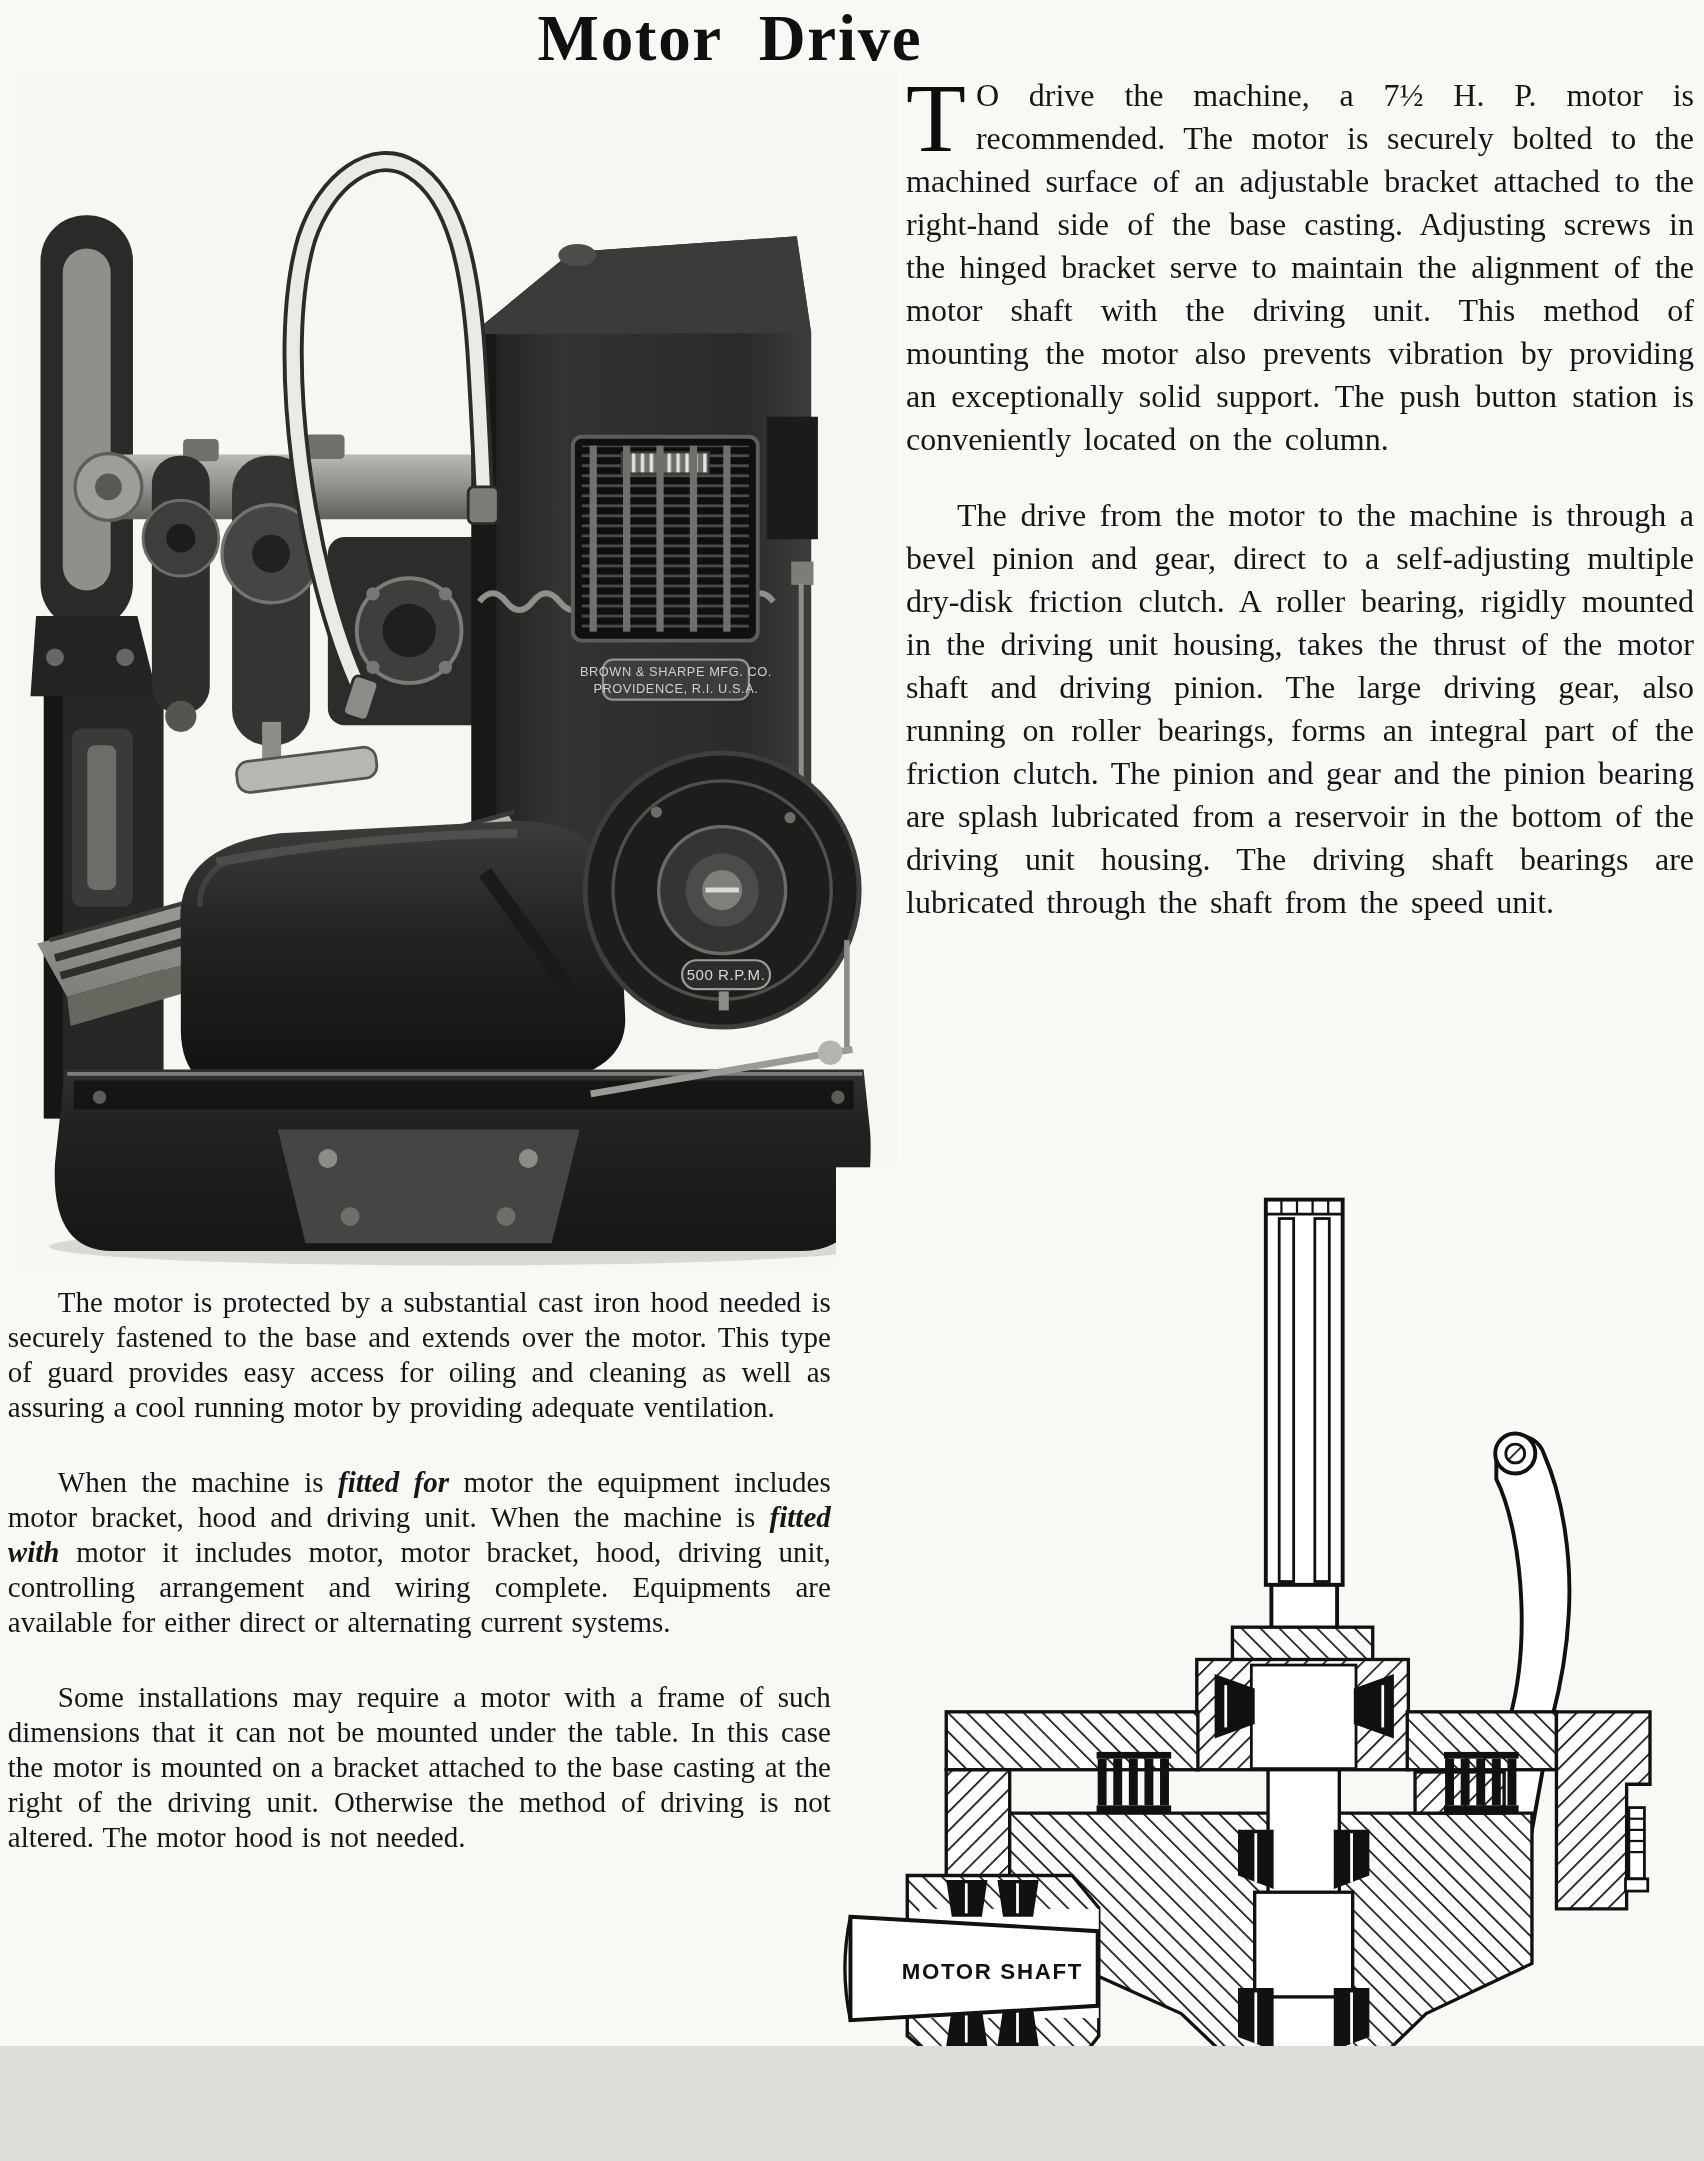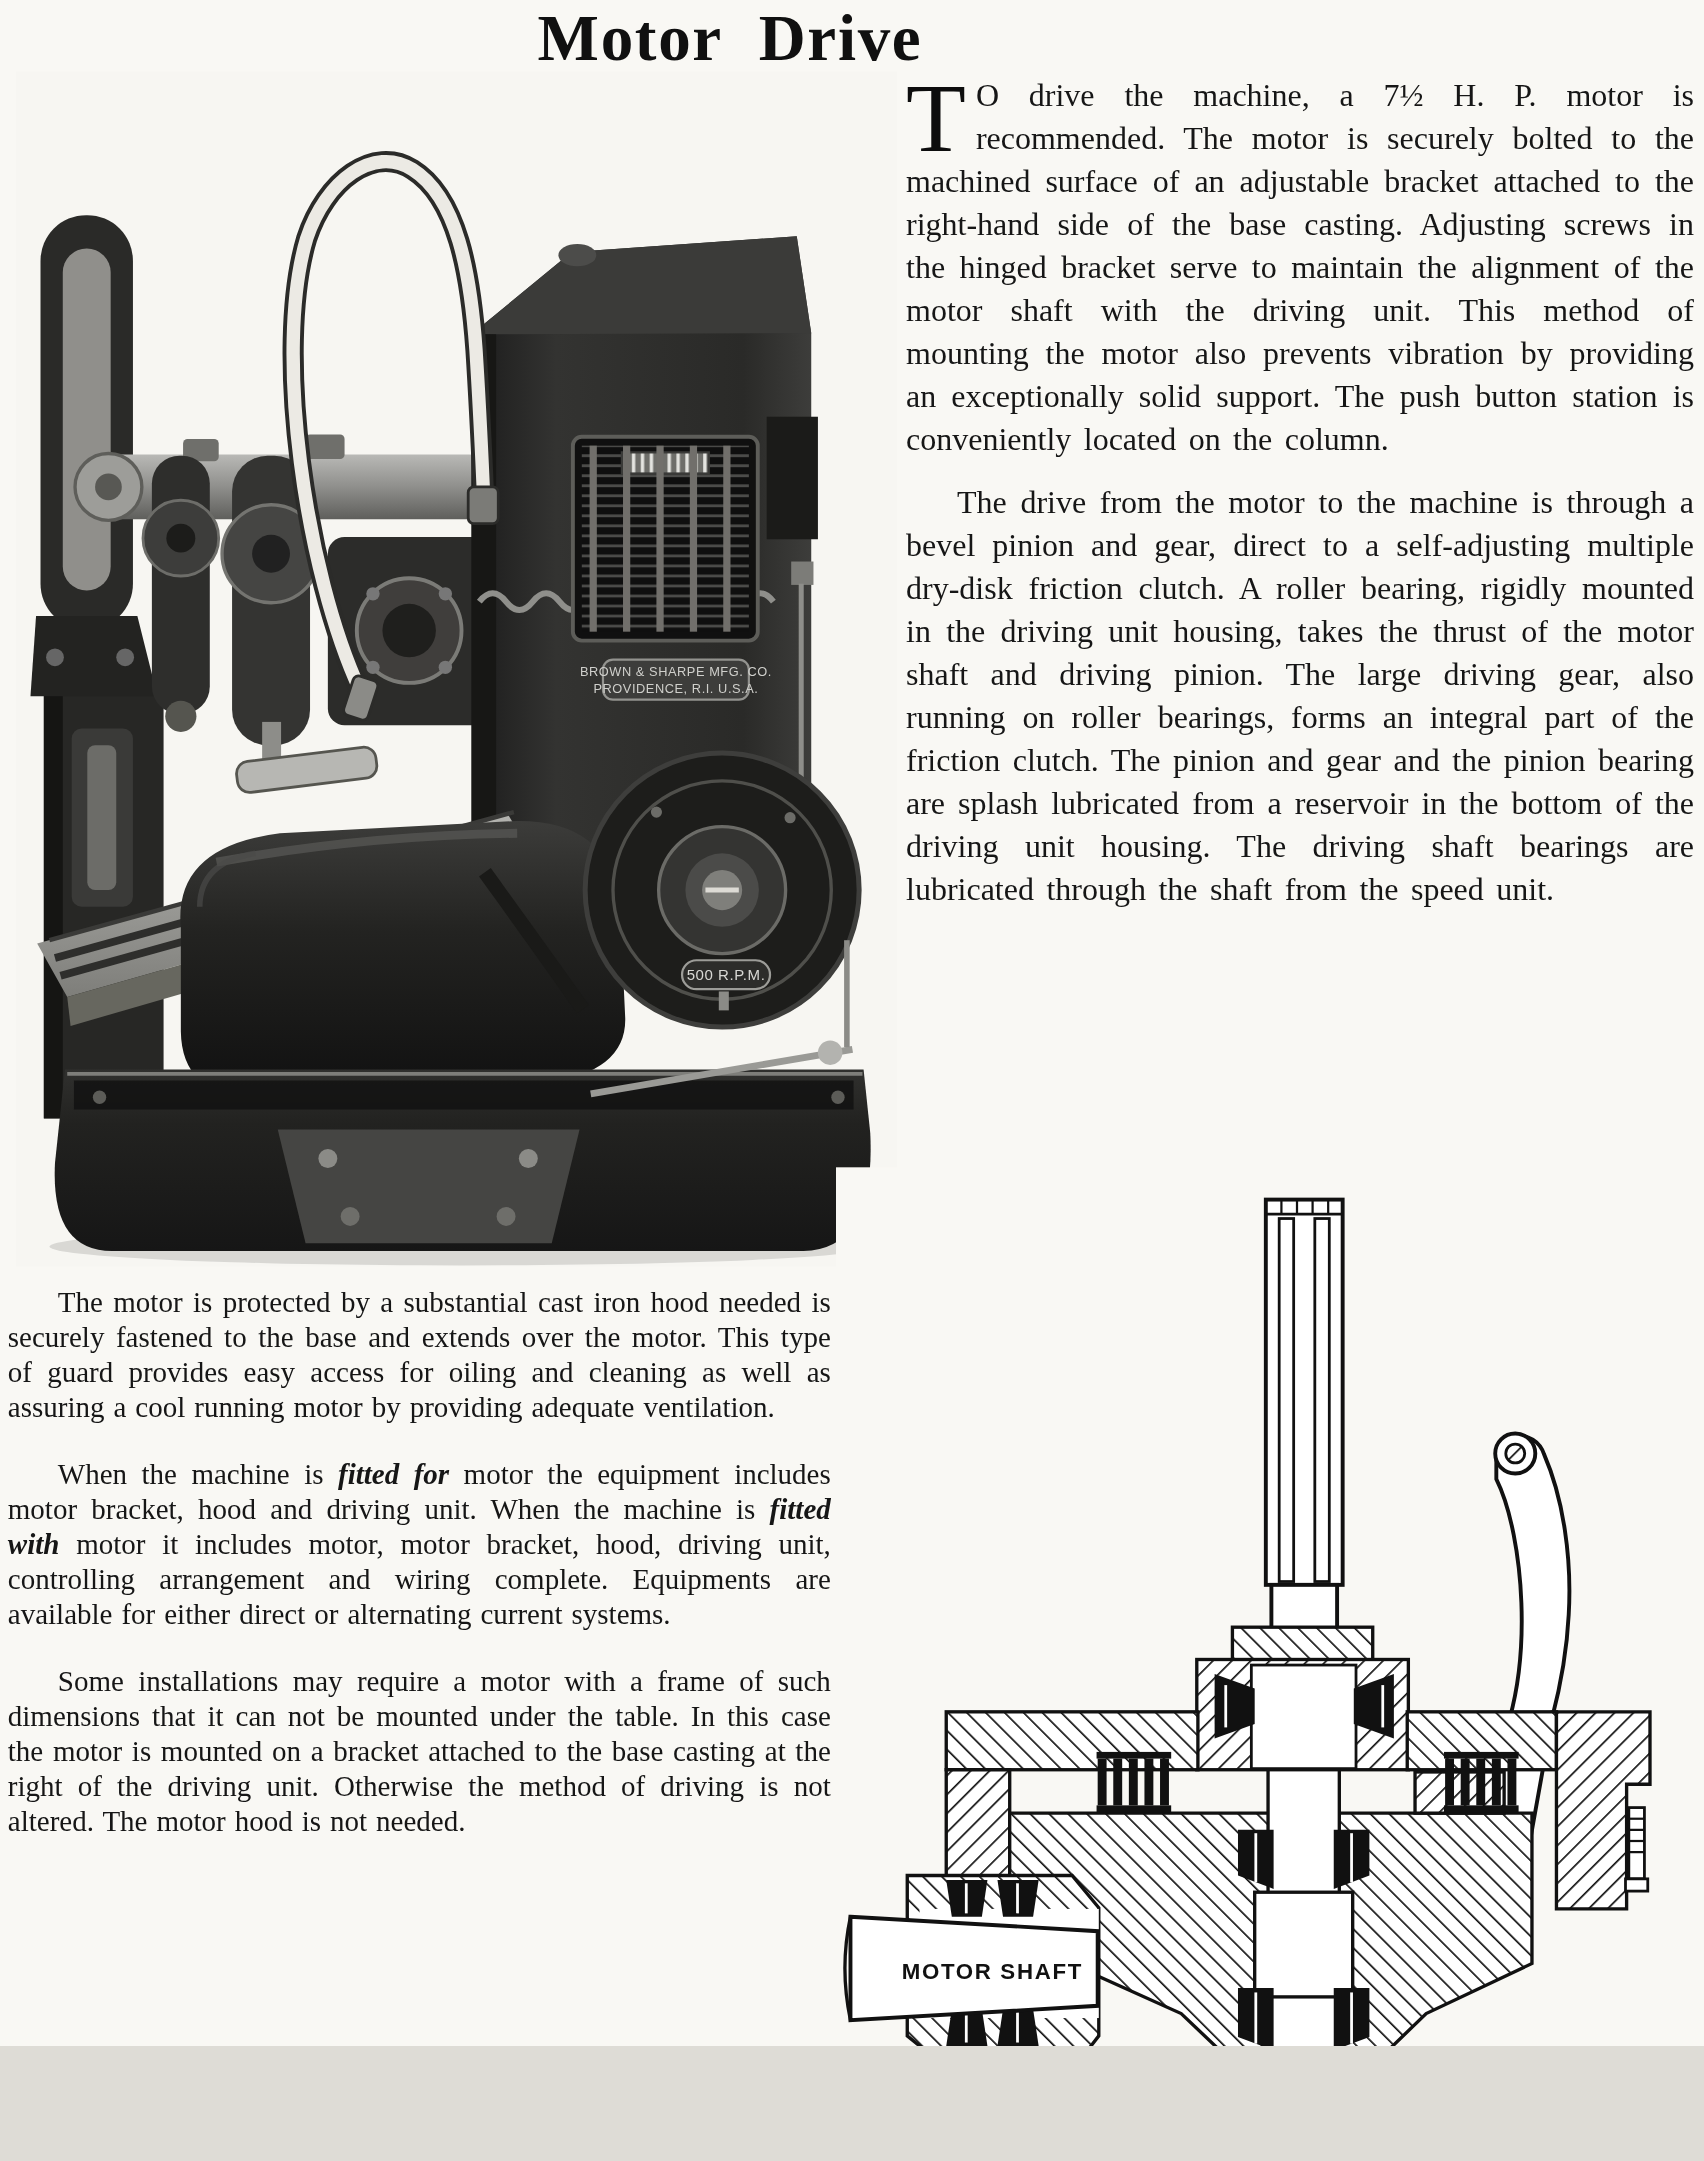--- a/index.html
+++ b/index.html
@@ -13,32 +13,32 @@
     position:absolute;left:0;top:1.1px;width:1460px;text-align:center;
     font-size:65px;font-weight:bold;letter-spacing:1.7px;word-spacing:19px;
     color:#101010;
   }
   
   .rc{
     position:absolute;left:906px;top:74px;width:788px;
     font-size:32px;line-height:43px;text-align:justify;word-spacing:0.14em;
   }
   .rc p{margin:0;}
-  .rc .p2{margin-top:20px;text-indent:51px;}
+  .rc .p2{margin-top:33px;text-indent:51px;}
   .dropcap{
     float:left;font-size:98px;line-height:79px;
     padding:4.5px 10px 0 0;color:#0d0d0d;
   }
   
   .bl{
     position:absolute;left:7.8px;top:1285px;width:823px;
     font-size:29px;line-height:35px;text-align:justify;word-spacing:0.06em;
   }
   .bl p{margin:0;text-indent:50px;}
-  .bl p + p{margin-top:32px;}
+  .bl p + p{margin-top:40px;}
   .em{font-weight:bold;font-style:italic;}
   .photo-wrap{position:absolute;left:16px;top:71px;width:881px;height:1196px;}
   .diagram-wrap{position:absolute;left:836px;top:1167px;width:868px;height:995px;}
   svg text{font-family:"Liberation Sans","DejaVu Sans",sans-serif;}
 </style>
 </head>
 <body>
 
 <div class="page">
 

